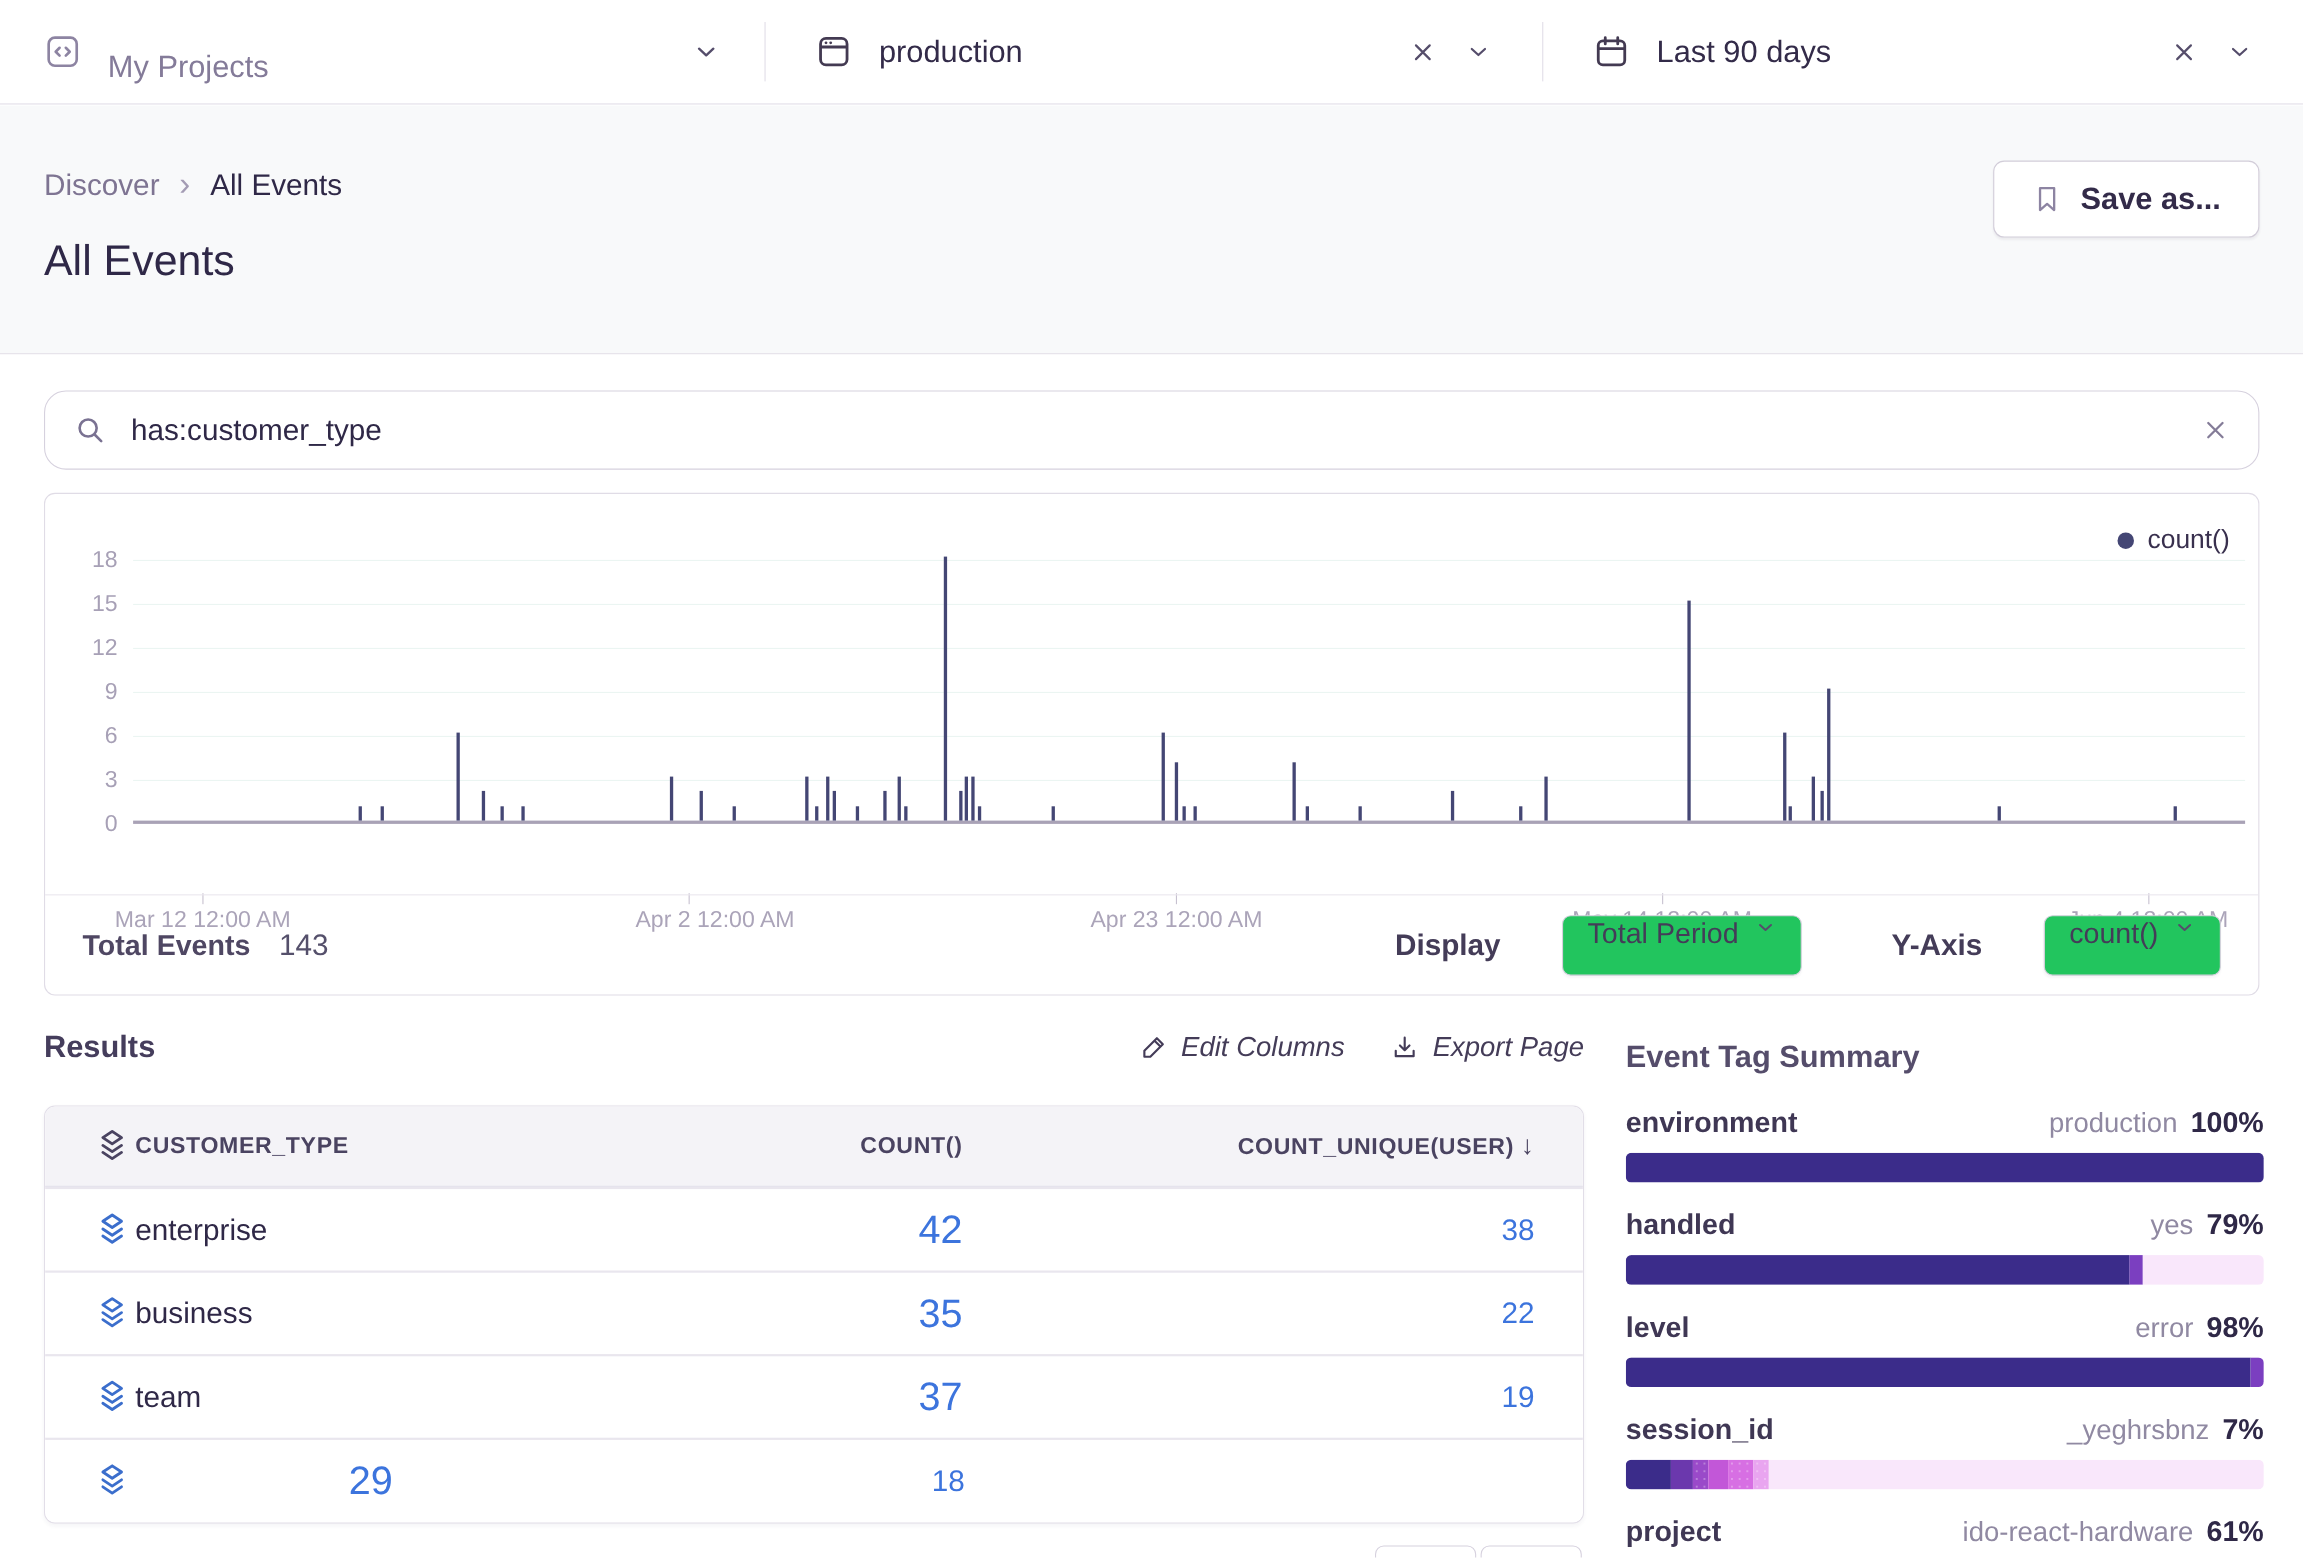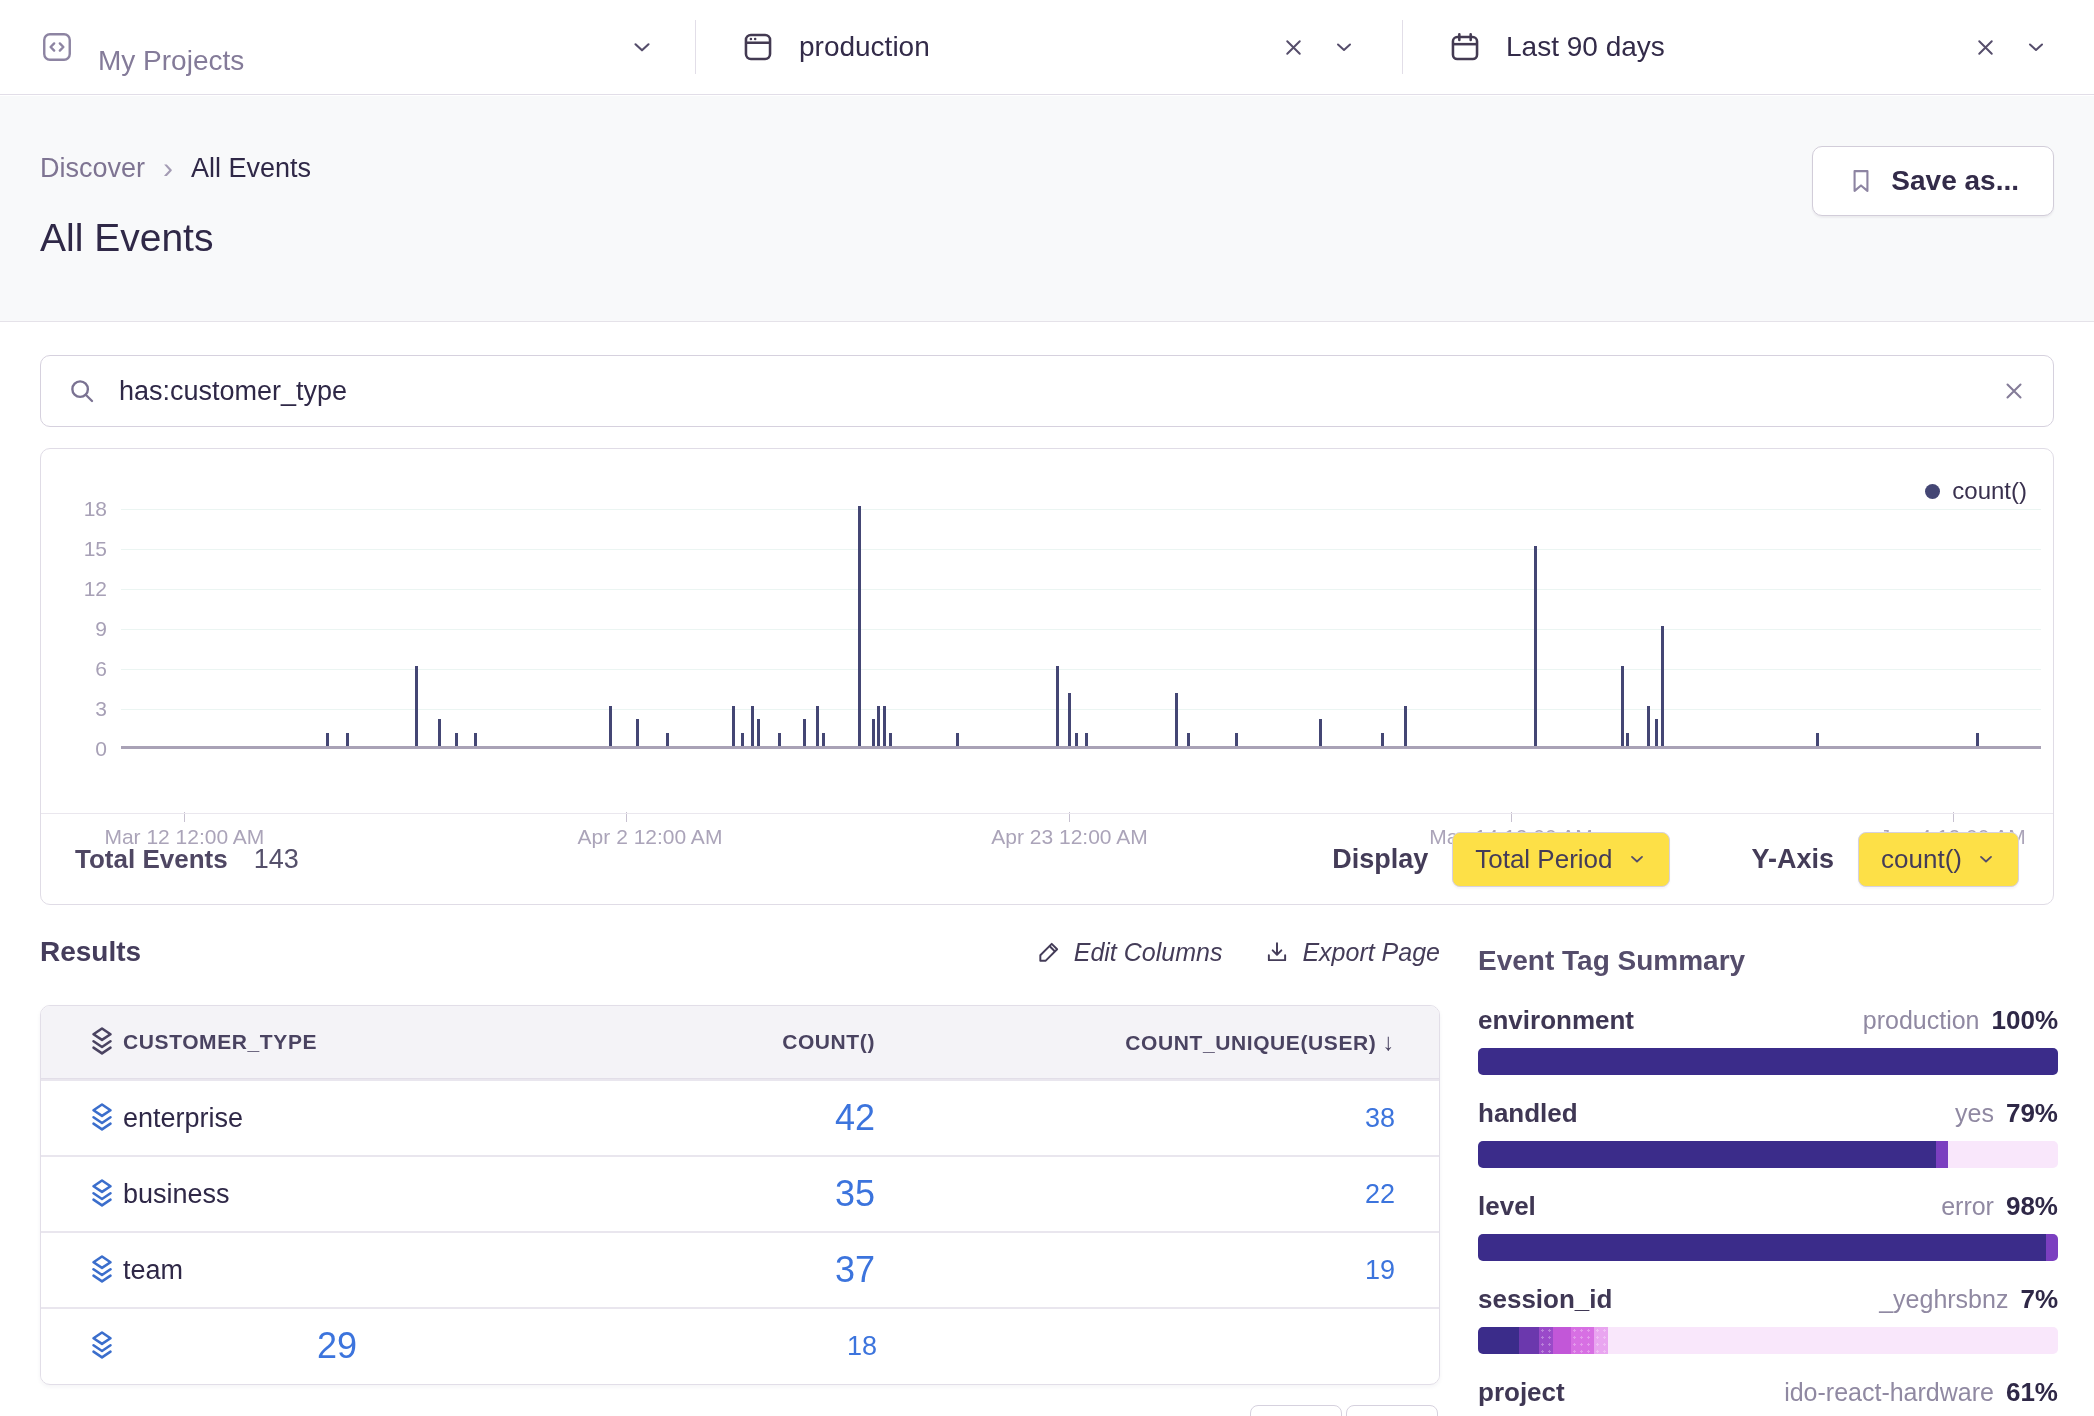--- a/index.html
+++ b/index.html
@@ -33,21 +33,21 @@
   .crumb-sep { color:#A49CB4; font-size:30px; }
   .crumb-current { color:#2F2847; }
   .page-title { position:absolute; top:120px; left:40px; font-size:39px; font-weight:500; color:#2F2847; }
   .save-btn { position:absolute; top:50px; right:40px; height:70px; padding:0 34px;
               background:#fff; border:1px solid #D2CDD9; border-radius:10px;
               display:flex; align-items:center; gap:16px; font-size:28px; font-weight:700;
               color:#332B49; box-shadow:0 2px 2px rgba(45,35,70,0.06); cursor:pointer; }
 
   
   .search-bar { position:absolute; top:355px; left:40px; right:40px; height:72px;
-                background:#fff; border:1px solid #D6D1DE; border-radius:10px;
+                background:#fff; border:1px solid #D6D1DE; border-radius:20px;
                 display:flex; align-items:center; padding:0 26px; }
   .search-input { flex:1; border:none; outline:none; font-size:27px; color:#2F2847;
                   font-family:"Liberation Sans", sans-serif; margin-left:22px; background:transparent; }
   .icon-btn { cursor:pointer; display:flex; align-items:center; }
 
   
   .chart-panel { position:absolute; top:448px; left:40px; right:40px; height:457px;
                  background:#fff; border:1px solid #E0DCE6; border-radius:10px; }
   .chart-legend { position:absolute; top:28px; right:26px; display:flex; align-items:center; gap:12px;
                   font-size:24px; color:#39304E; }
@@ -60,24 +60,24 @@
                  font-size:21px; color:#A7A0B6; }
   .xtick-mark { position:absolute; width:1px; height:10px; background:#C7C1D0; top:303px; }
   .xtick-label { position:absolute; top:316px; transform:translateX(-50%); white-space:nowrap;
                  font-size:21px; color:#ABA4B9; }
   .chart-footer { position:absolute; left:0; right:0; bottom:0; height:91px;
                   border-top:1px solid #EAE7EE; display:flex; align-items:center; padding:0 34px; }
   .total-label { font-size:26px; font-weight:700; color:#4F4763; }
   .total-value { font-size:27px; color:#55506B; margin-left:26px; }
   .footer-right { margin-left:auto; display:flex; align-items:center; gap:24px; }
   .footer-field-label { font-size:27px; font-weight:700; color:#443C58; }
-  .dropdown-btn { height:55px; padding:0 22px; background:#fde047; border:1px solid #D6D1DE;
-                  border-radius:8px; display:flex; align-items:center; gap:14px;
+  .dropdown-btn { height:55px; padding:0 22px; background:#22c55e; border:1px solid #D6D1DE;
+                  border-radius:8px; display:flex; align-items:flex-start; gap:14px;
                   font-size:26px; font-weight:500; color:#443C58; cursor:pointer;
-                  box-shadow:0 2px 2px rgba(45,35,70,0.04); }
+                  box-shadow:0 2px 2px rgba(45,35,70,0.04);margin-left:32px; }
   .footer-gap { width:34px; }
 
   
   .results-head { position:absolute; top:936px; left:40px; width:1400px;
                   display:flex; align-items:center; }
   .results-title { font-size:28px; font-weight:700; color:#453D5C; }
   .results-actions { margin-left:auto; display:flex; align-items:center; gap:42px; }
   .action-link { display:flex; align-items:center; gap:12px; font-size:25px; color:#443C58; cursor:pointer;font-style:italic; }
   .table { position:absolute; top:1005px; left:40px; width:1400px; height:380px;
            background:#fff; border:1px solid #E2DEE8; border-radius:10px; overflow:hidden;

